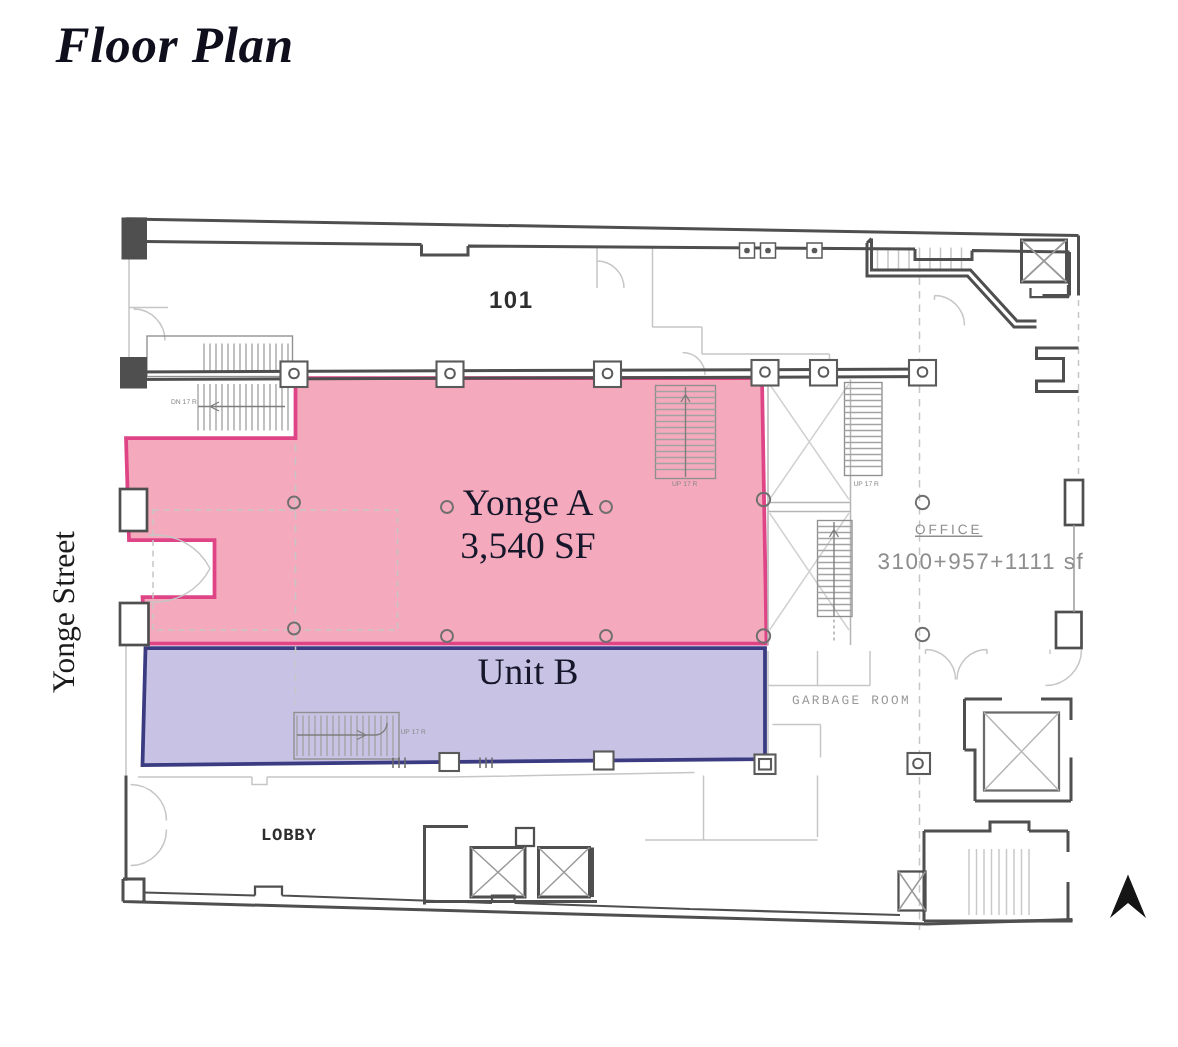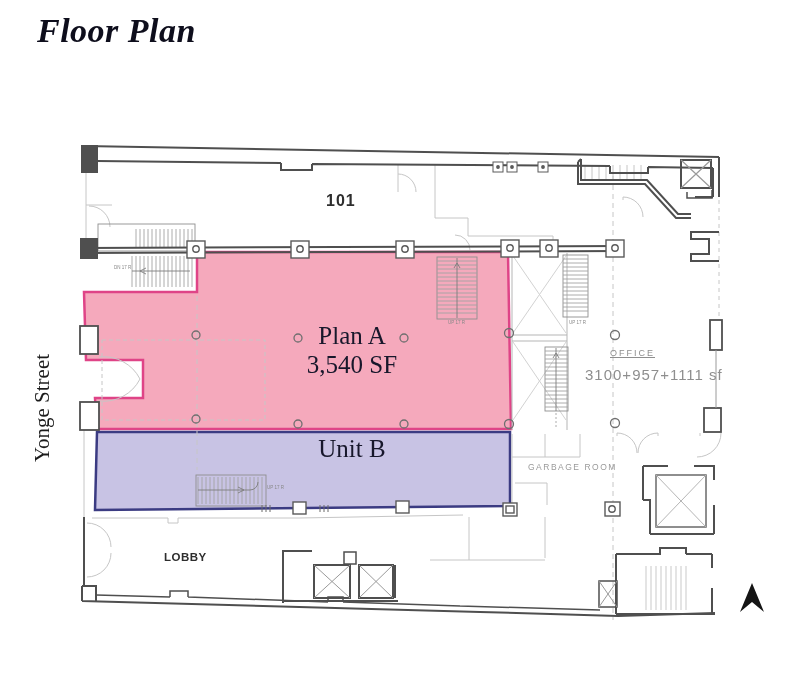--- a/index.html
+++ b/index.html
@@ -12,22 +12,22 @@
   #street{left:30px;top:516px;width:216px;text-align:center;transform-origin:0 0;
           transform:rotate(-90deg);font-family:"Liberation Serif",serif;
           font-size:21px;color:#1b1b1b;}
   #num101{left:326px;top:192px;font-size:16px;font-weight:700;color:#2e2e2e;letter-spacing:1px;}
   .unit-lbl{width:160px;text-align:center;font-family:"Liberation Serif",serif;
             font-size:25px;line-height:29px;color:#17172b;}
   #unitA-lbl{left:272px;top:321px;}
   #unitB-lbl{left:272px;top:434px;}
   #office-lbl{left:610px;top:348px;font-size:9px;letter-spacing:2px;color:#8e8e8e;text-decoration:underline;}
   #office-area{left:585px;top:366px;font-size:15px;letter-spacing:1px;color:#8e8e8e;}
-  #garbage-lbl{left:528px;top:462px;font-size:8.5px;letter-spacing:1.5px;color:#9a9a9a;}
-  #lobby-lbl{left:164px;top:551px;font-size:11.5px;font-weight:700;letter-spacing:0.5px;color:#2e2e2e;}
+  #garbage-lbl{left:528px;top:462px;font-size:8.5px;letter-spacing:1.5px;color:#9a9a9a;font-family:Liberation Mono, monospace;}
+  #lobby-lbl{left:174px;top:551px;font-size:11.5px;font-weight:700;letter-spacing:0.5px;color:#2e2e2e;font-family:Liberation Mono, monospace;}
   .stair-note{font-size:4.5px;color:#888;}
   #sn-dn{left:114px;top:265px;}
   #sn-up1{left:448px;top:320px;}
   #sn-up2{left:569px;top:320px;}
   #sn-up3{left:267px;top:485px;}
 </style>
 </head>
 <body>
 
 <div id="stage">
@@ -174,21 +174,21 @@
     <path d="M752,583 L764,612 L752,602 L740,612 Z" fill="#151515" stroke="none"></path>
   </svg>
 
   <div id="title" class="lbl">Floor Plan</div>
 
   <div id="street" class="lbl">Yonge Street</div>
 
   <div id="num101" class="lbl">101</div>
 
   <div id="unitA-lbl" class="lbl unit-lbl">
-    <div>Plan A</div>
+    <div>Yonge A</div>
     <div>3,540 SF</div>
   </div>
 
   <div id="unitB-lbl" class="lbl unit-lbl">
     <div>Unit B</div>
   </div>
 
   <div id="office-lbl" class="lbl">OFFICE</div>
   <div id="office-area" class="lbl">3100+957+1111 sf</div>
   <div id="garbage-lbl" class="lbl">GARBAGE ROOM</div>

